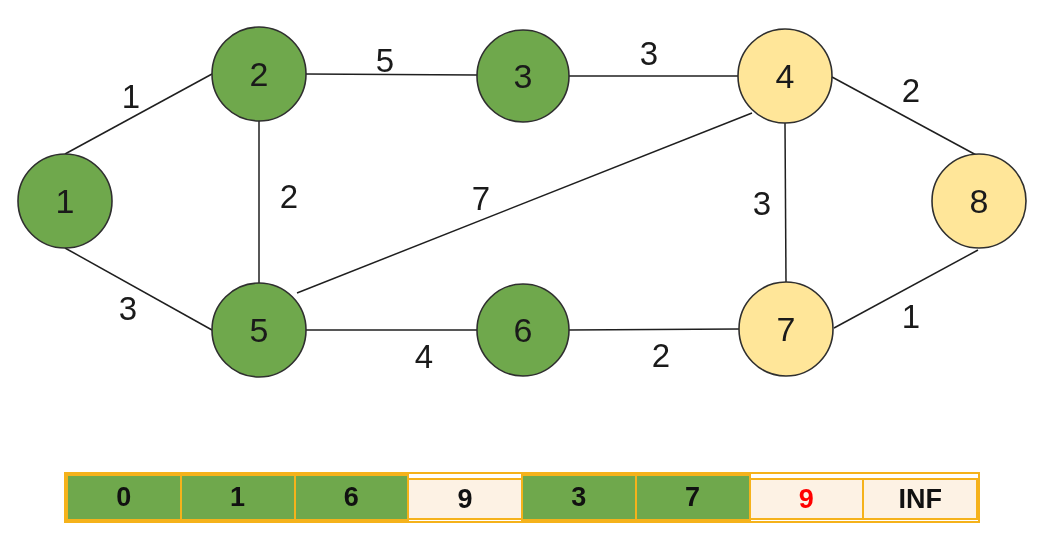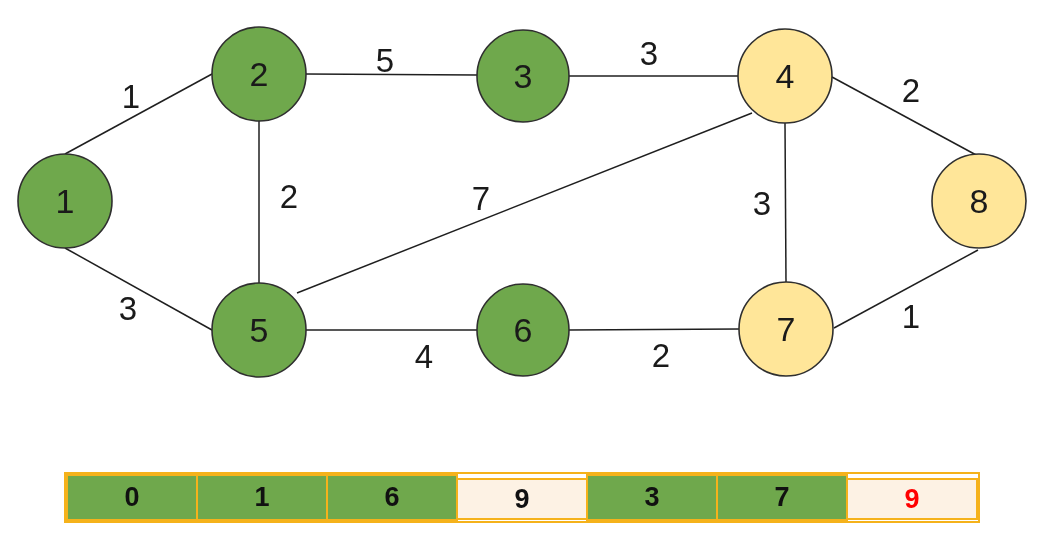--- a/index.html
+++ b/index.html
@@ -127,15 +127,16 @@
   </svg>
 
   <div class="dist-array">
     <div class="cell visited">0</div>
     <div class="cell visited">1</div>
     <div class="cell visited">6</div>
     <div class="cell unvisited">9</div>
     <div class="cell visited">3</div>
     <div class="cell visited">7</div>
     <div class="cell unvisited red-text">9</div>
+    <div class="cell unvisited">INF</div>
   </div>
 
 </div>
 
 </body></html>

